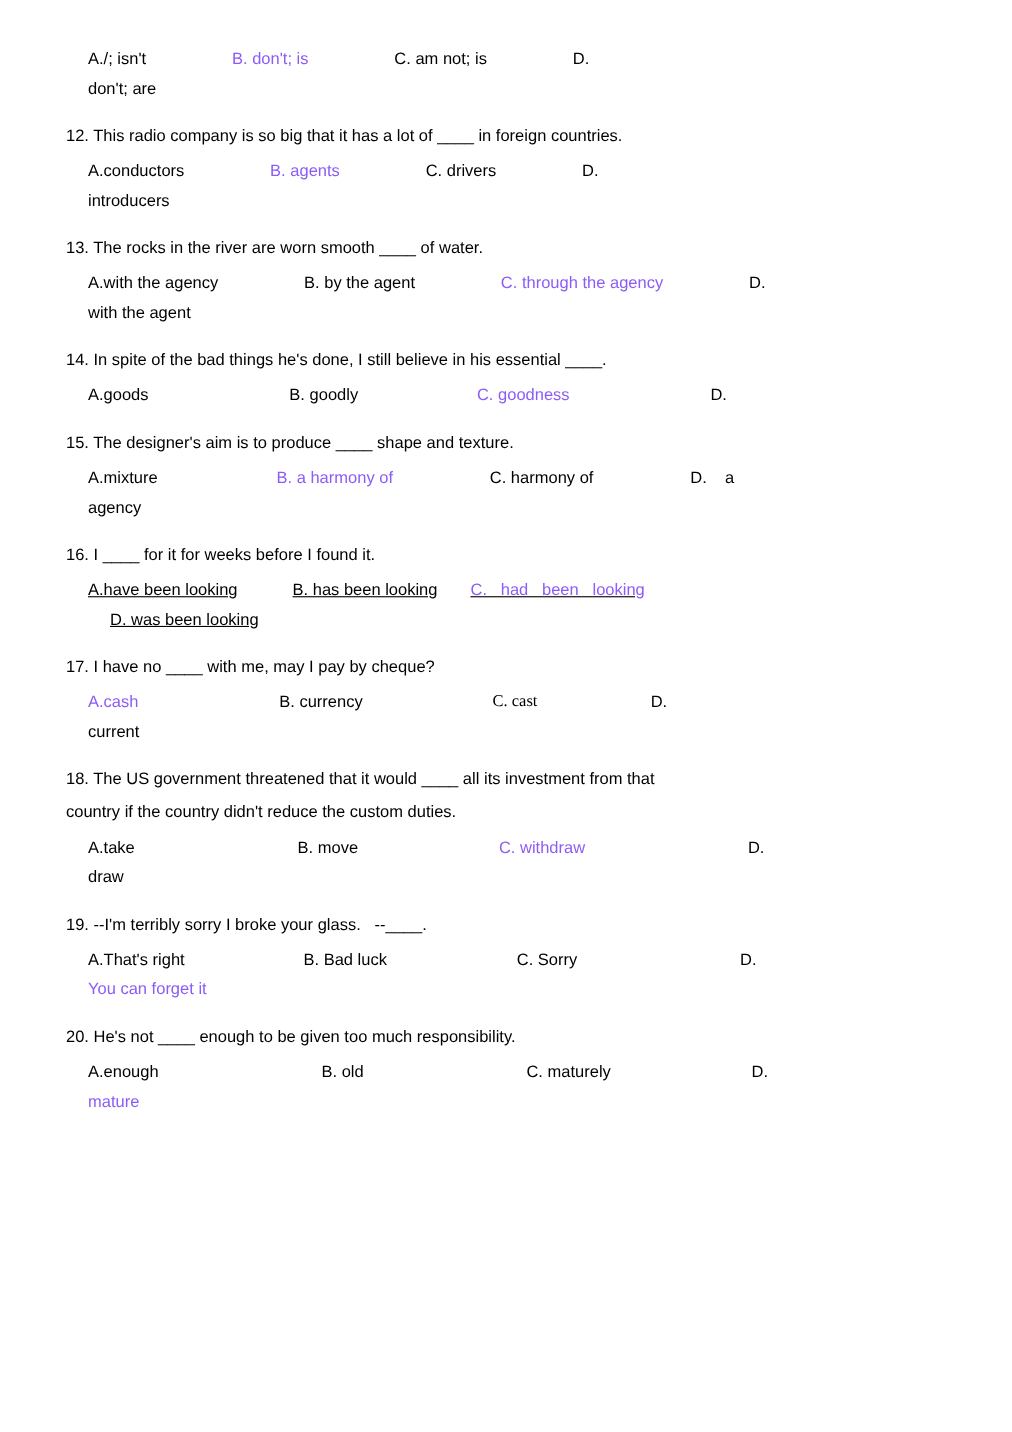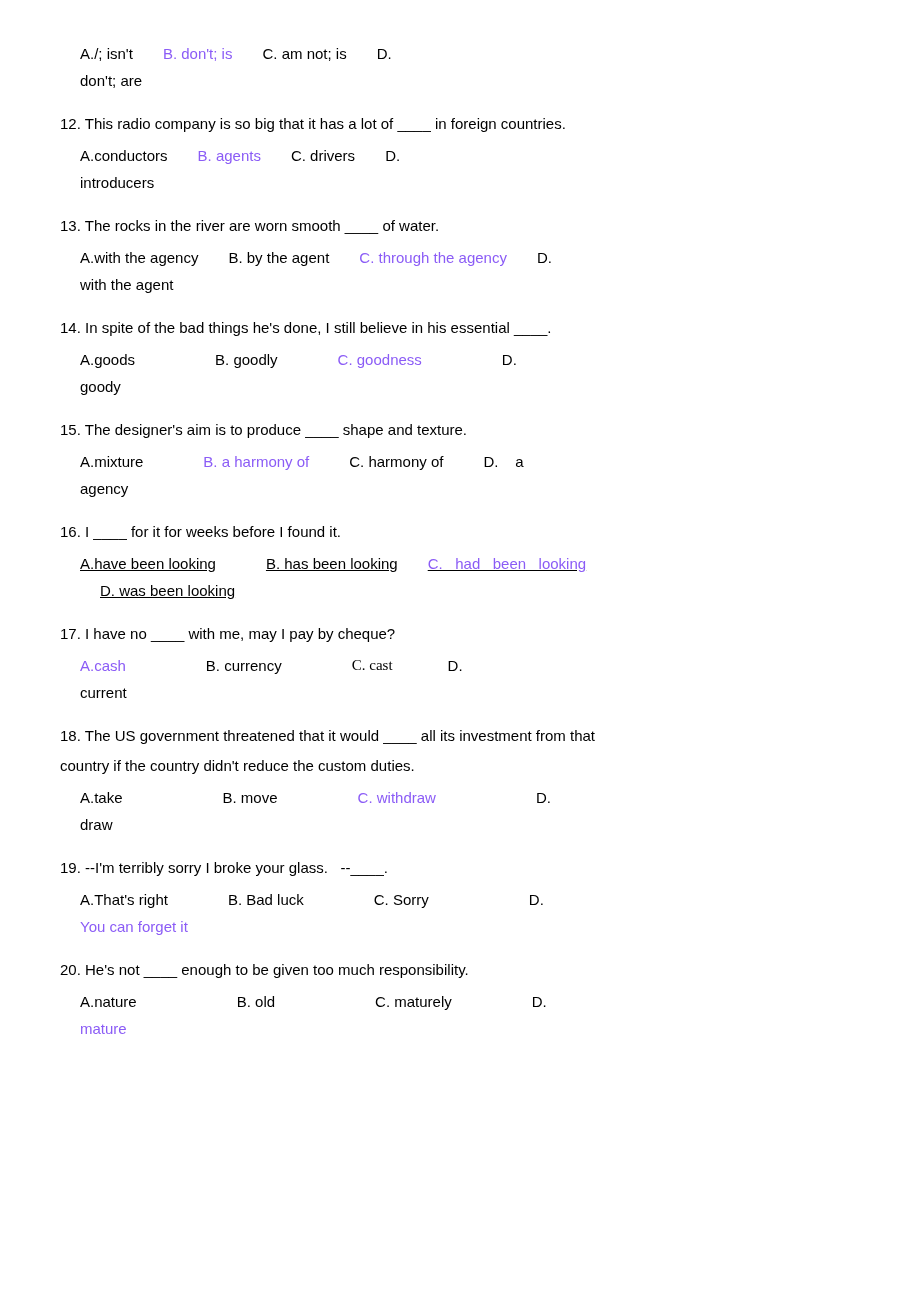--- a/index.html
+++ b/index.html
@@ -22,20 +22,21 @@
     .question-text {
       margin-bottom: 6px;
       line-height: 1.6;
     }
     .options-row {
       display: flex;
       flex-wrap: wrap;
       align-items: center;
       padding-left: 20px;
       line-height: 1.8;
+      gap: 48px;
     }
     .option {
       margin-right: 30px;
       white-space: nowrap;
     }
     .correct {
       color: #8b5cf6;
     }
     .overflow-line {
       padding-left: 20px;
@@ -92,21 +93,20 @@
 </div>
 
 <div class="question-block">
   <div class="question-text">14. In spite of the bad things he's done, I still believe in his essential ____.</div>
   <div class="options-row">
     <span class="option" style="margin-right:80px;">A.goods</span>
     <span class="option" style="margin-right:60px;">B. goodly</span>
     <span class="option correct" style="margin-right:80px;">C. goodness</span>
     <span class="option">D.</span>
   </div>
-  <div class="overflow-line">goody</div>
 </div>
 
 <div class="question-block">
   <div class="question-text">15. The designer's aim is to produce ____ shape and texture.</div>
   <div class="options-row">
     <span class="option" style="margin-right:60px;">A.mixture</span>
     <span class="option correct" style="margin-right:40px;">B. a harmony of</span>
     <span class="option" style="margin-right:40px;">C. harmony of</span>
     <span class="option">D.&nbsp;&nbsp;&nbsp;&nbsp;a</span>
   </div>
@@ -157,19 +157,19 @@
     <span class="option" style="margin-right:70px;">B. Bad luck</span>
     <span class="option" style="margin-right:100px;">C. Sorry</span>
     <span class="option">D.</span>
   </div>
   <div class="overflow-line correct">You can forget it</div>
 </div>
 
 <div class="question-block">
   <div class="question-text">20. He's not ____ enough to be given too much responsibility.</div>
   <div class="options-row">
-    <span class="option" style="margin-right:100px;">A.nature</span>
+    <span class="option" style="margin-right:100px;">A.enough</span>
     <span class="option" style="margin-right:100px;">B. old</span>
     <span class="option" style="margin-right:80px;">C. maturely</span>
     <span class="option">D.</span>
   </div>
   <div class="overflow-line correct">mature</div>
 </div>
 
 </body></html>

